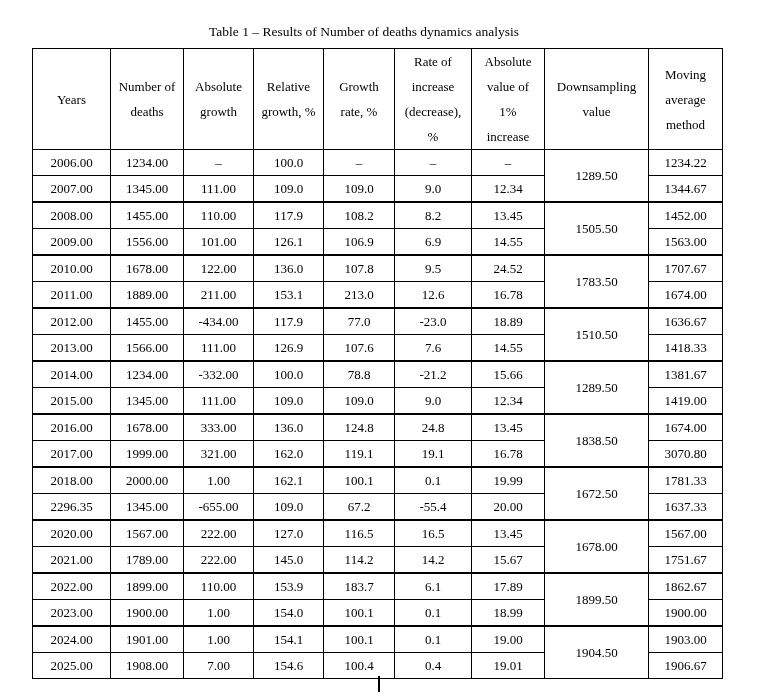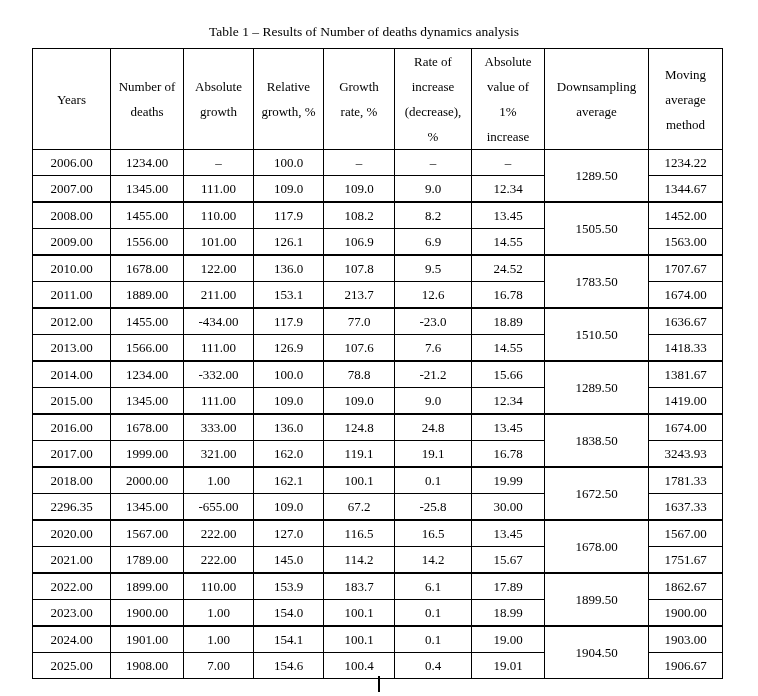--- a/index.html
+++ b/index.html
@@ -83,21 +83,21 @@
       </colgroup>
     <thead>
       <tr>
           <th>Years</th>
           <th>Number of deaths</th>
           <th>Absolute growth</th>
           <th>Relative growth, %</th>
           <th>Growth rate, %</th>
           <th>Rate of increase (decrease), %</th>
           <th>Absolute value of 1% increase</th>
-          <th>Downsampling average</th>
+          <th>Downsampling value</th>
           <th>Moving average method</th>
         </tr>
     </thead>
     <tbody>
         <tr>
           <td>2006.00</td>
           <td>1234.00</td>
           <td>–</td>
           <td>100.0</td>
           <td>–</td>
@@ -146,21 +146,21 @@
           <td>9.5</td>
           <td>24.52</td>
           <td rowspan="2">1783.50</td>
           <td>1707.67</td>
         </tr>
         <tr>
           <td>2011.00</td>
           <td>1889.00</td>
           <td>211.00</td>
           <td>153.1</td>
-          <td>213.7</td>
+          <td>213.0</td>
           <td>12.6</td>
           <td>16.78</td>
           <td>1674.00</td>
         </tr>
         <tr class="group-start">
           <td>2012.00</td>
           <td>1455.00</td>
           <td>-434.00</td>
           <td>117.9</td>
           <td>77.0</td>
@@ -212,41 +212,41 @@
           <td>1674.00</td>
         </tr>
         <tr>
           <td>2017.00</td>
           <td>1999.00</td>
           <td>321.00</td>
           <td>162.0</td>
           <td>119.1</td>
           <td>19.1</td>
           <td>16.78</td>
-          <td>3243.93</td>
+          <td>3070.80</td>
         </tr>
         <tr class="group-start">
           <td>2018.00</td>
           <td>2000.00</td>
           <td>1.00</td>
           <td>162.1</td>
           <td>100.1</td>
           <td>0.1</td>
           <td>19.99</td>
           <td rowspan="2">1672.50</td>
           <td>1781.33</td>
         </tr>
         <tr>
           <td>2296.35</td>
           <td>1345.00</td>
           <td>-655.00</td>
           <td>109.0</td>
           <td>67.2</td>
-          <td>-25.8</td>
-          <td>30.00</td>
+          <td>-55.4</td>
+          <td>20.00</td>
           <td>1637.33</td>
         </tr>
         <tr class="group-start">
           <td>2020.00</td>
           <td>1567.00</td>
           <td>222.00</td>
           <td>127.0</td>
           <td>116.5</td>
           <td>16.5</td>
           <td>13.45</td>

